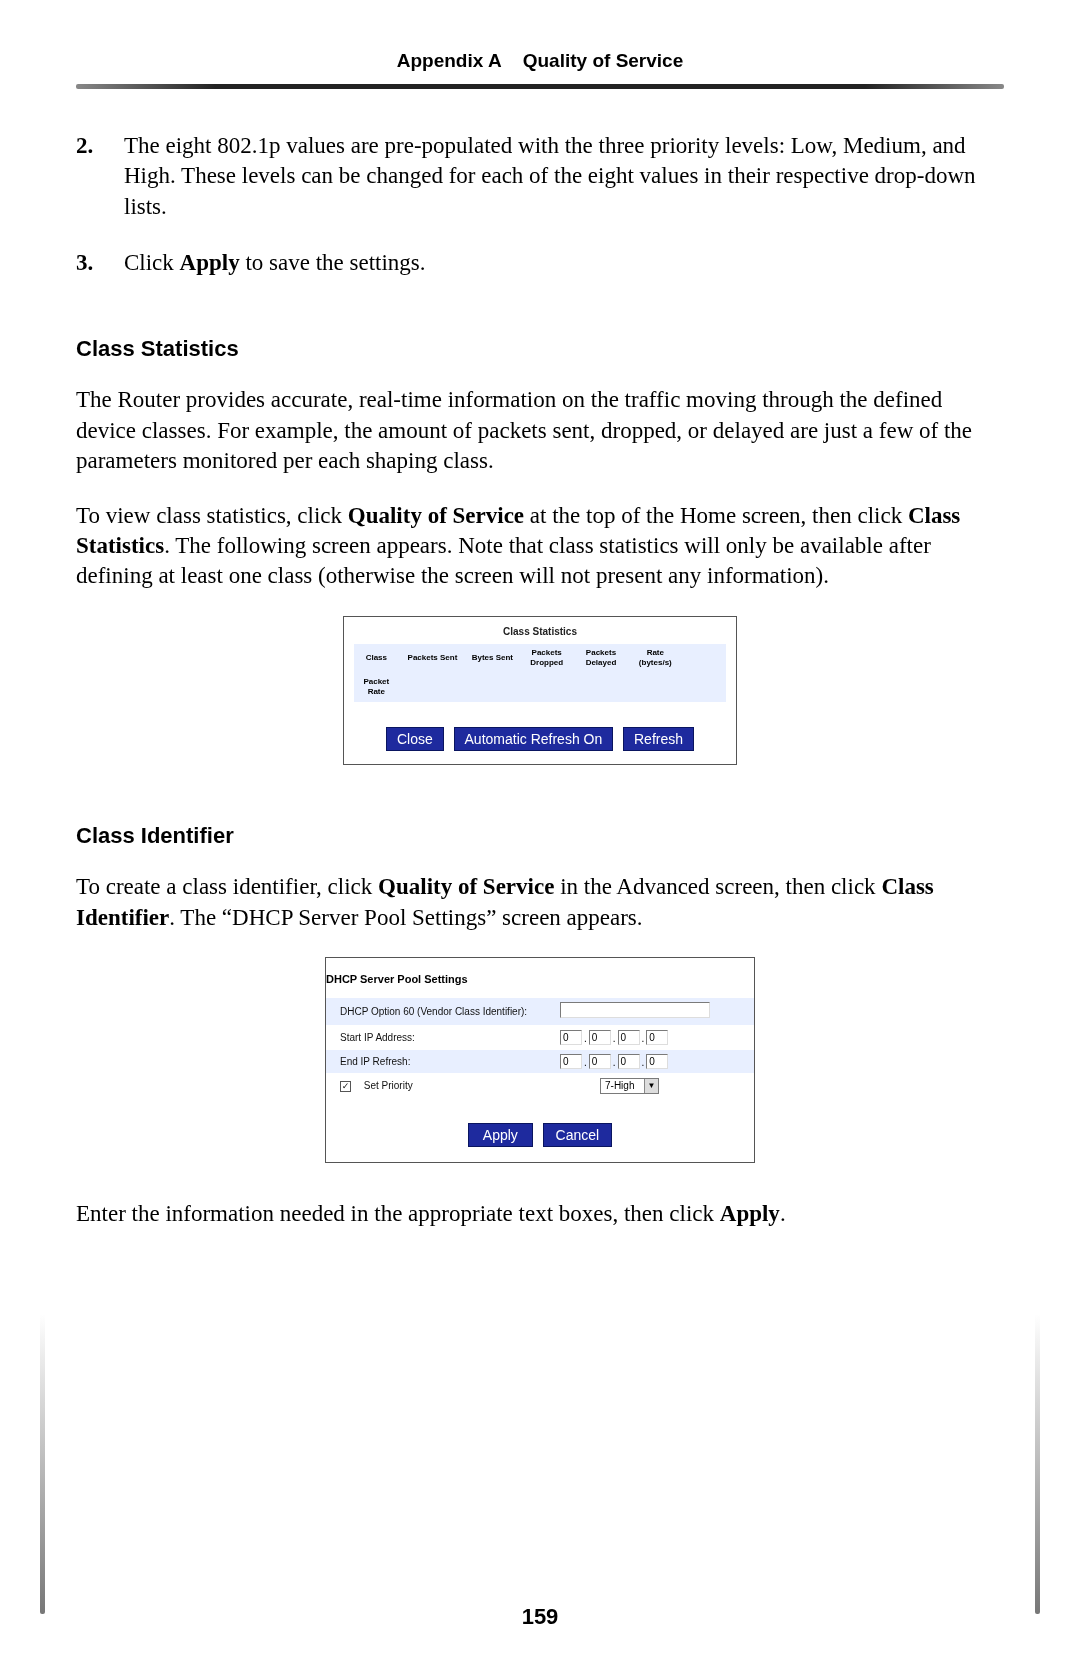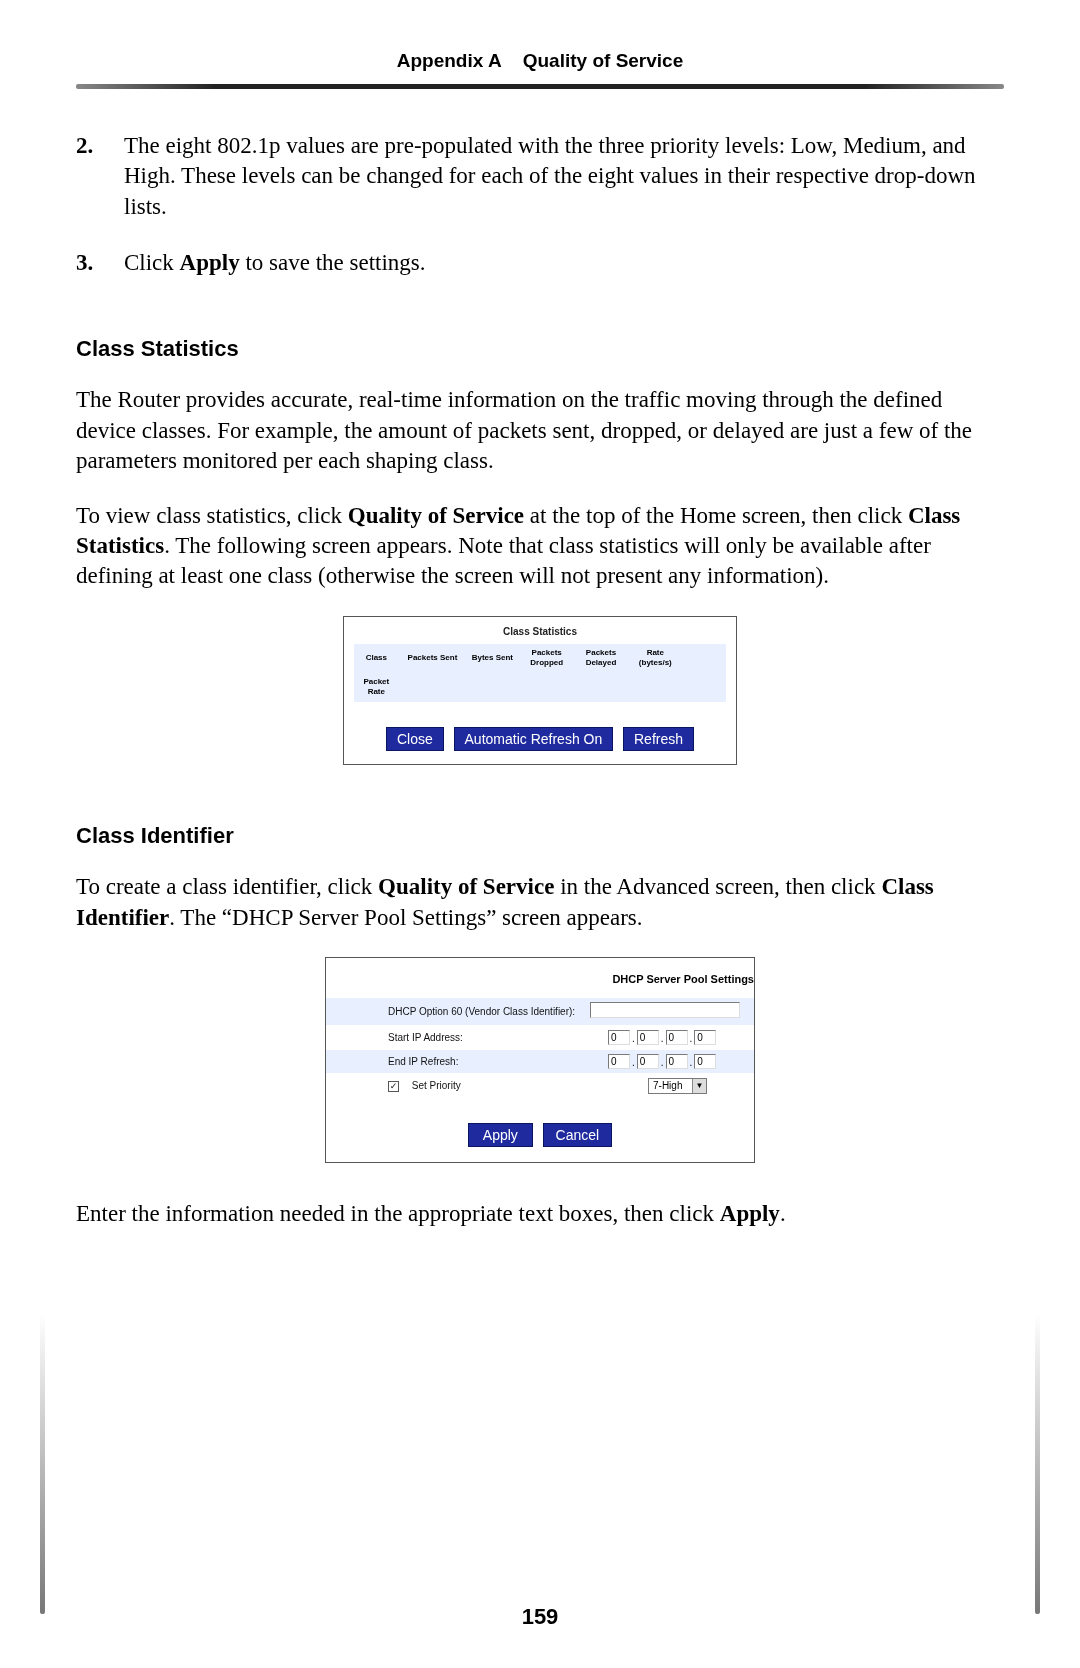--- a/index.html
+++ b/index.html
@@ -90,36 +90,36 @@
     color: #fff;
     font-family: Arial, sans-serif;
     font-size: 14px;
     padding: 2px 10px;
     border: 1px solid #0a1560;
     margin: 0 2px;
   }
   
   .dhcp-fig { width: 430px; padding: 6px 0 14px 0; }
   .dhcp-title {
-    text-align: right;
+    text-align: left;
     font-family: Arial, sans-serif;
     font-weight: bold;
     font-size: 11px;
     padding: 8px 0 10px 0;
   }
   .dhcp-row {
     display: flex;
     align-items: center;
     padding: 4px 14px;
     font-family: Arial, sans-serif;
     font-size: 10px;
     border-top: 1px solid #fff;
   }
   .dhcp-row.alt { background: #e8efff; }
-  .dhcp-label { width: 220px; color: #111; margin-left: 48px; }
+  .dhcp-label { width: 220px; color: #111; }
   .dhcp-input-long {
     width: 150px; height: 16px; border: 1px solid #7a7a7a;
     border-right-color: #ddd; border-bottom-color: #ddd;
     background: #fff; display: inline-block;
   }
   .dhcp-ip-oct {
     width: 22px; height: 15px; border: 1px solid #7a7a7a;
     border-right-color: #ddd; border-bottom-color: #ddd;
     background: #fff; font-size: 10px; text-align: left;
     display: inline-block; line-height: 13px; padding-left: 2px;

